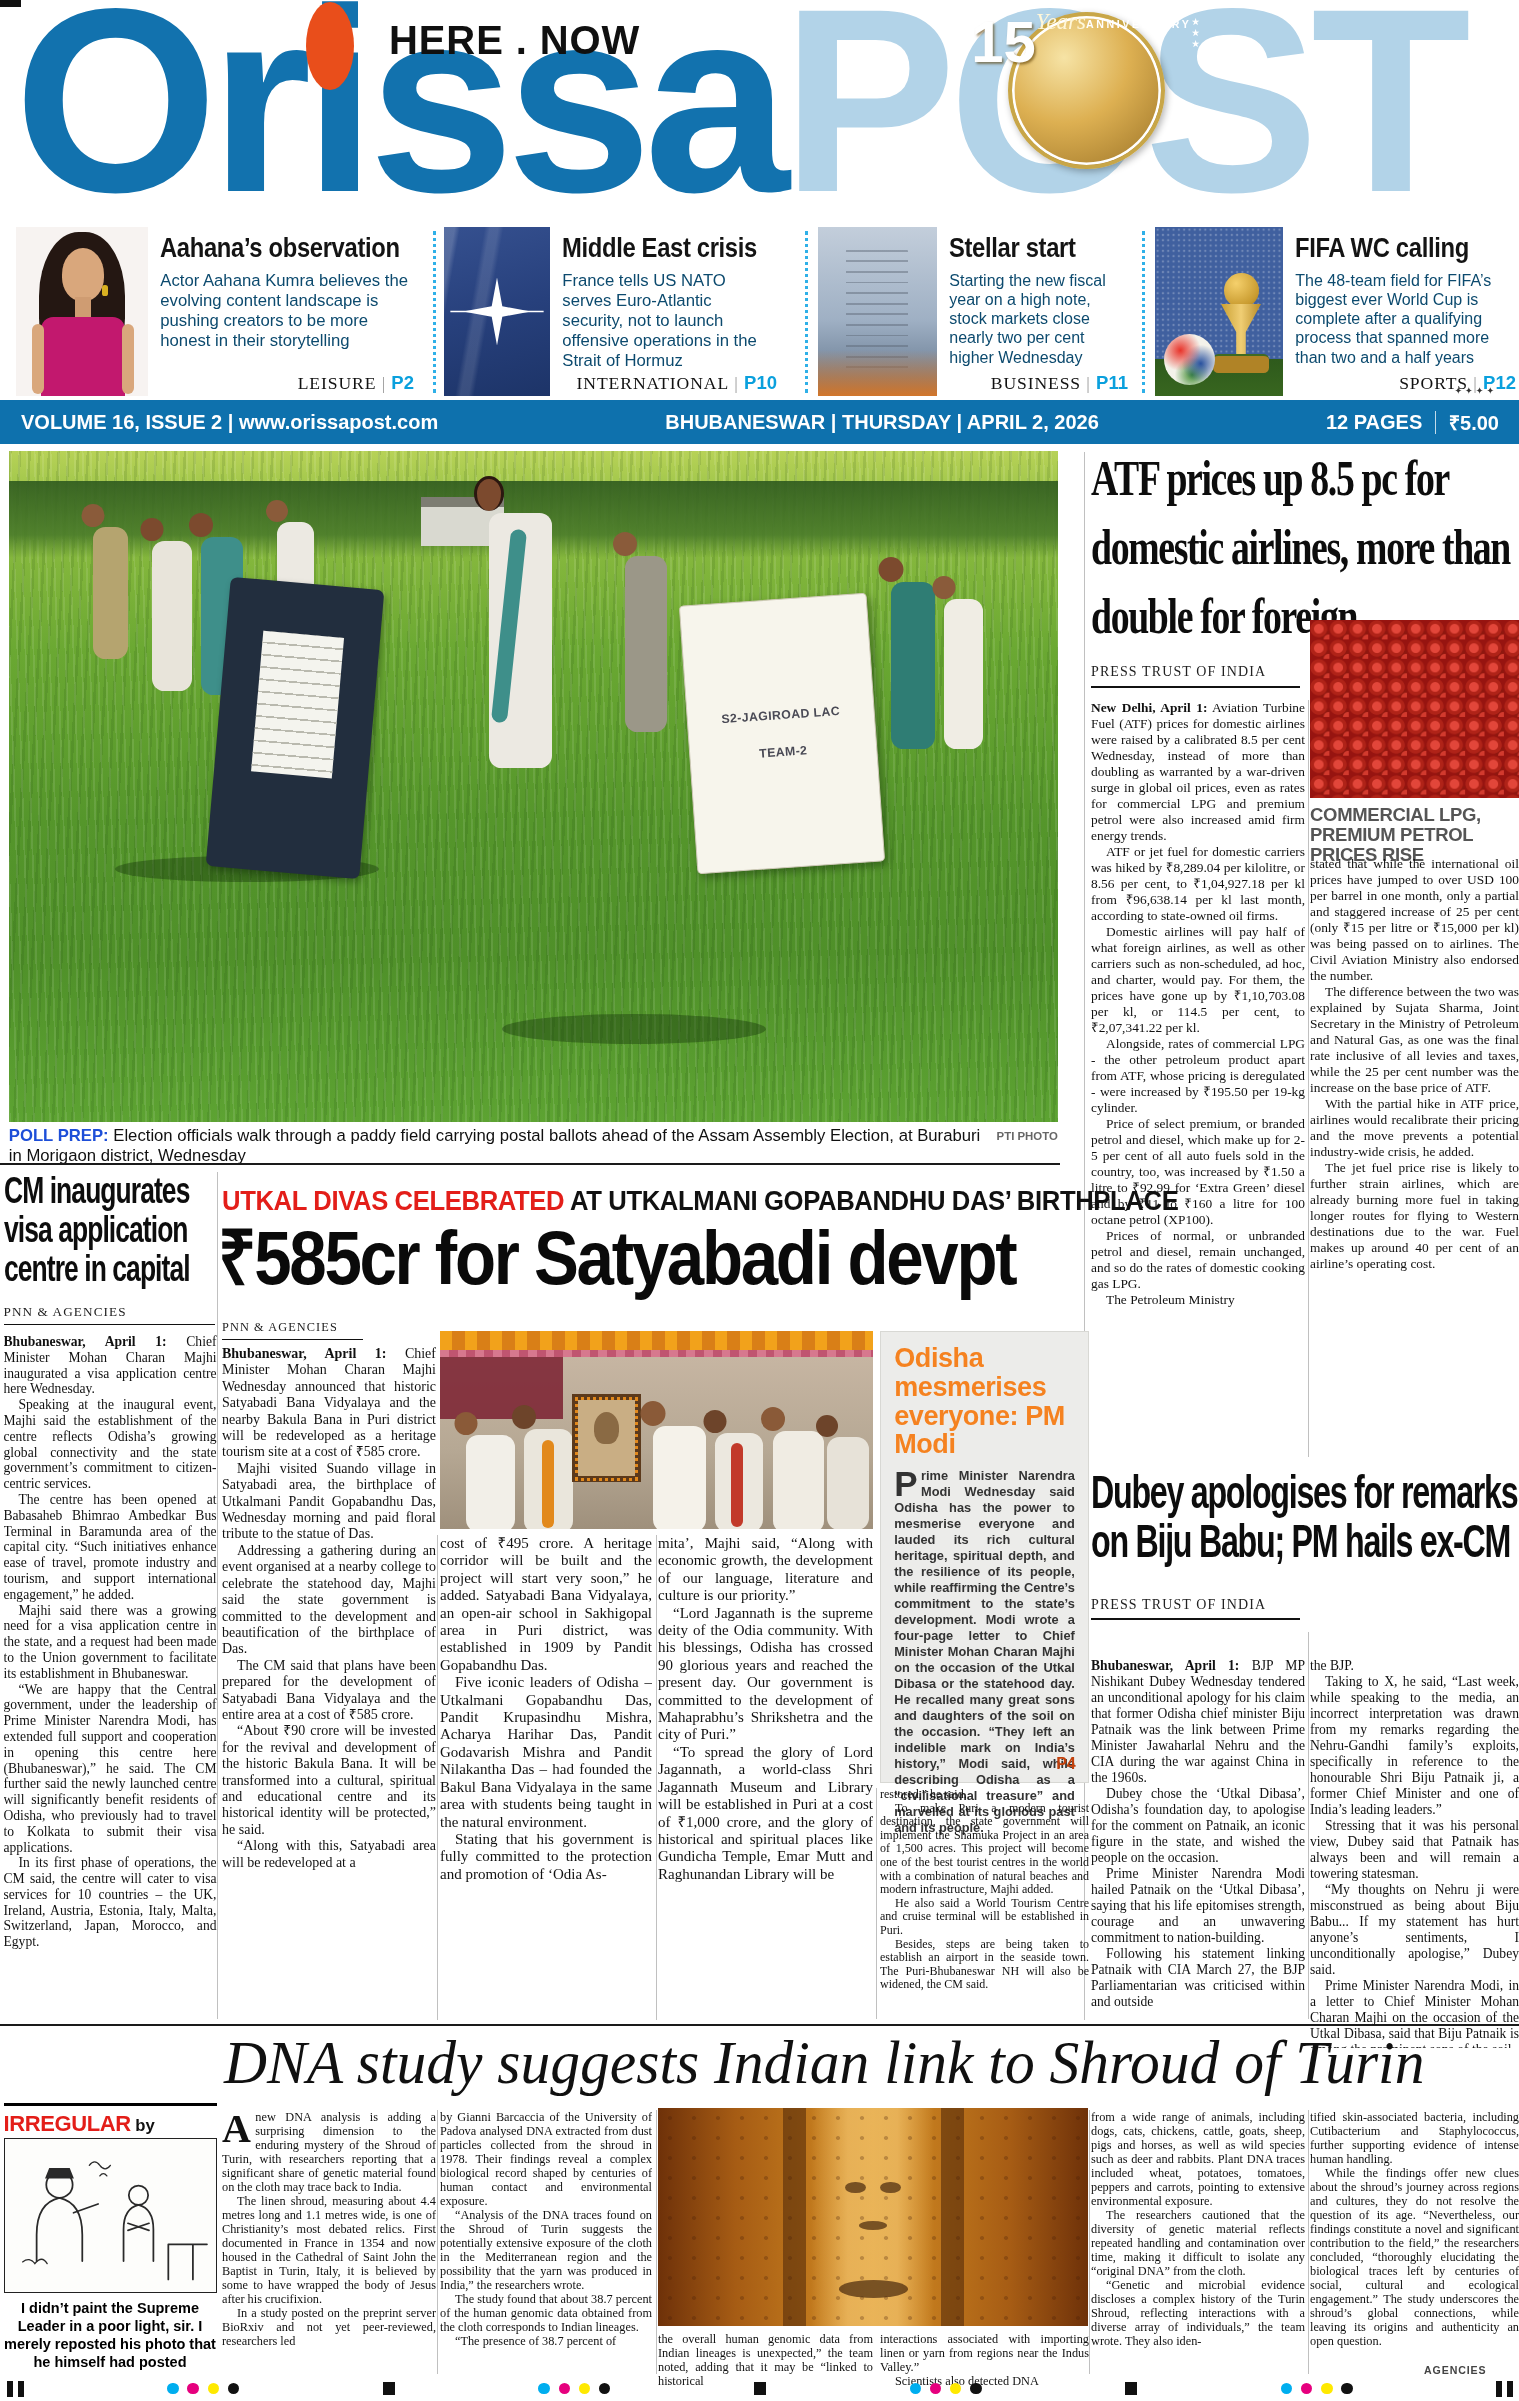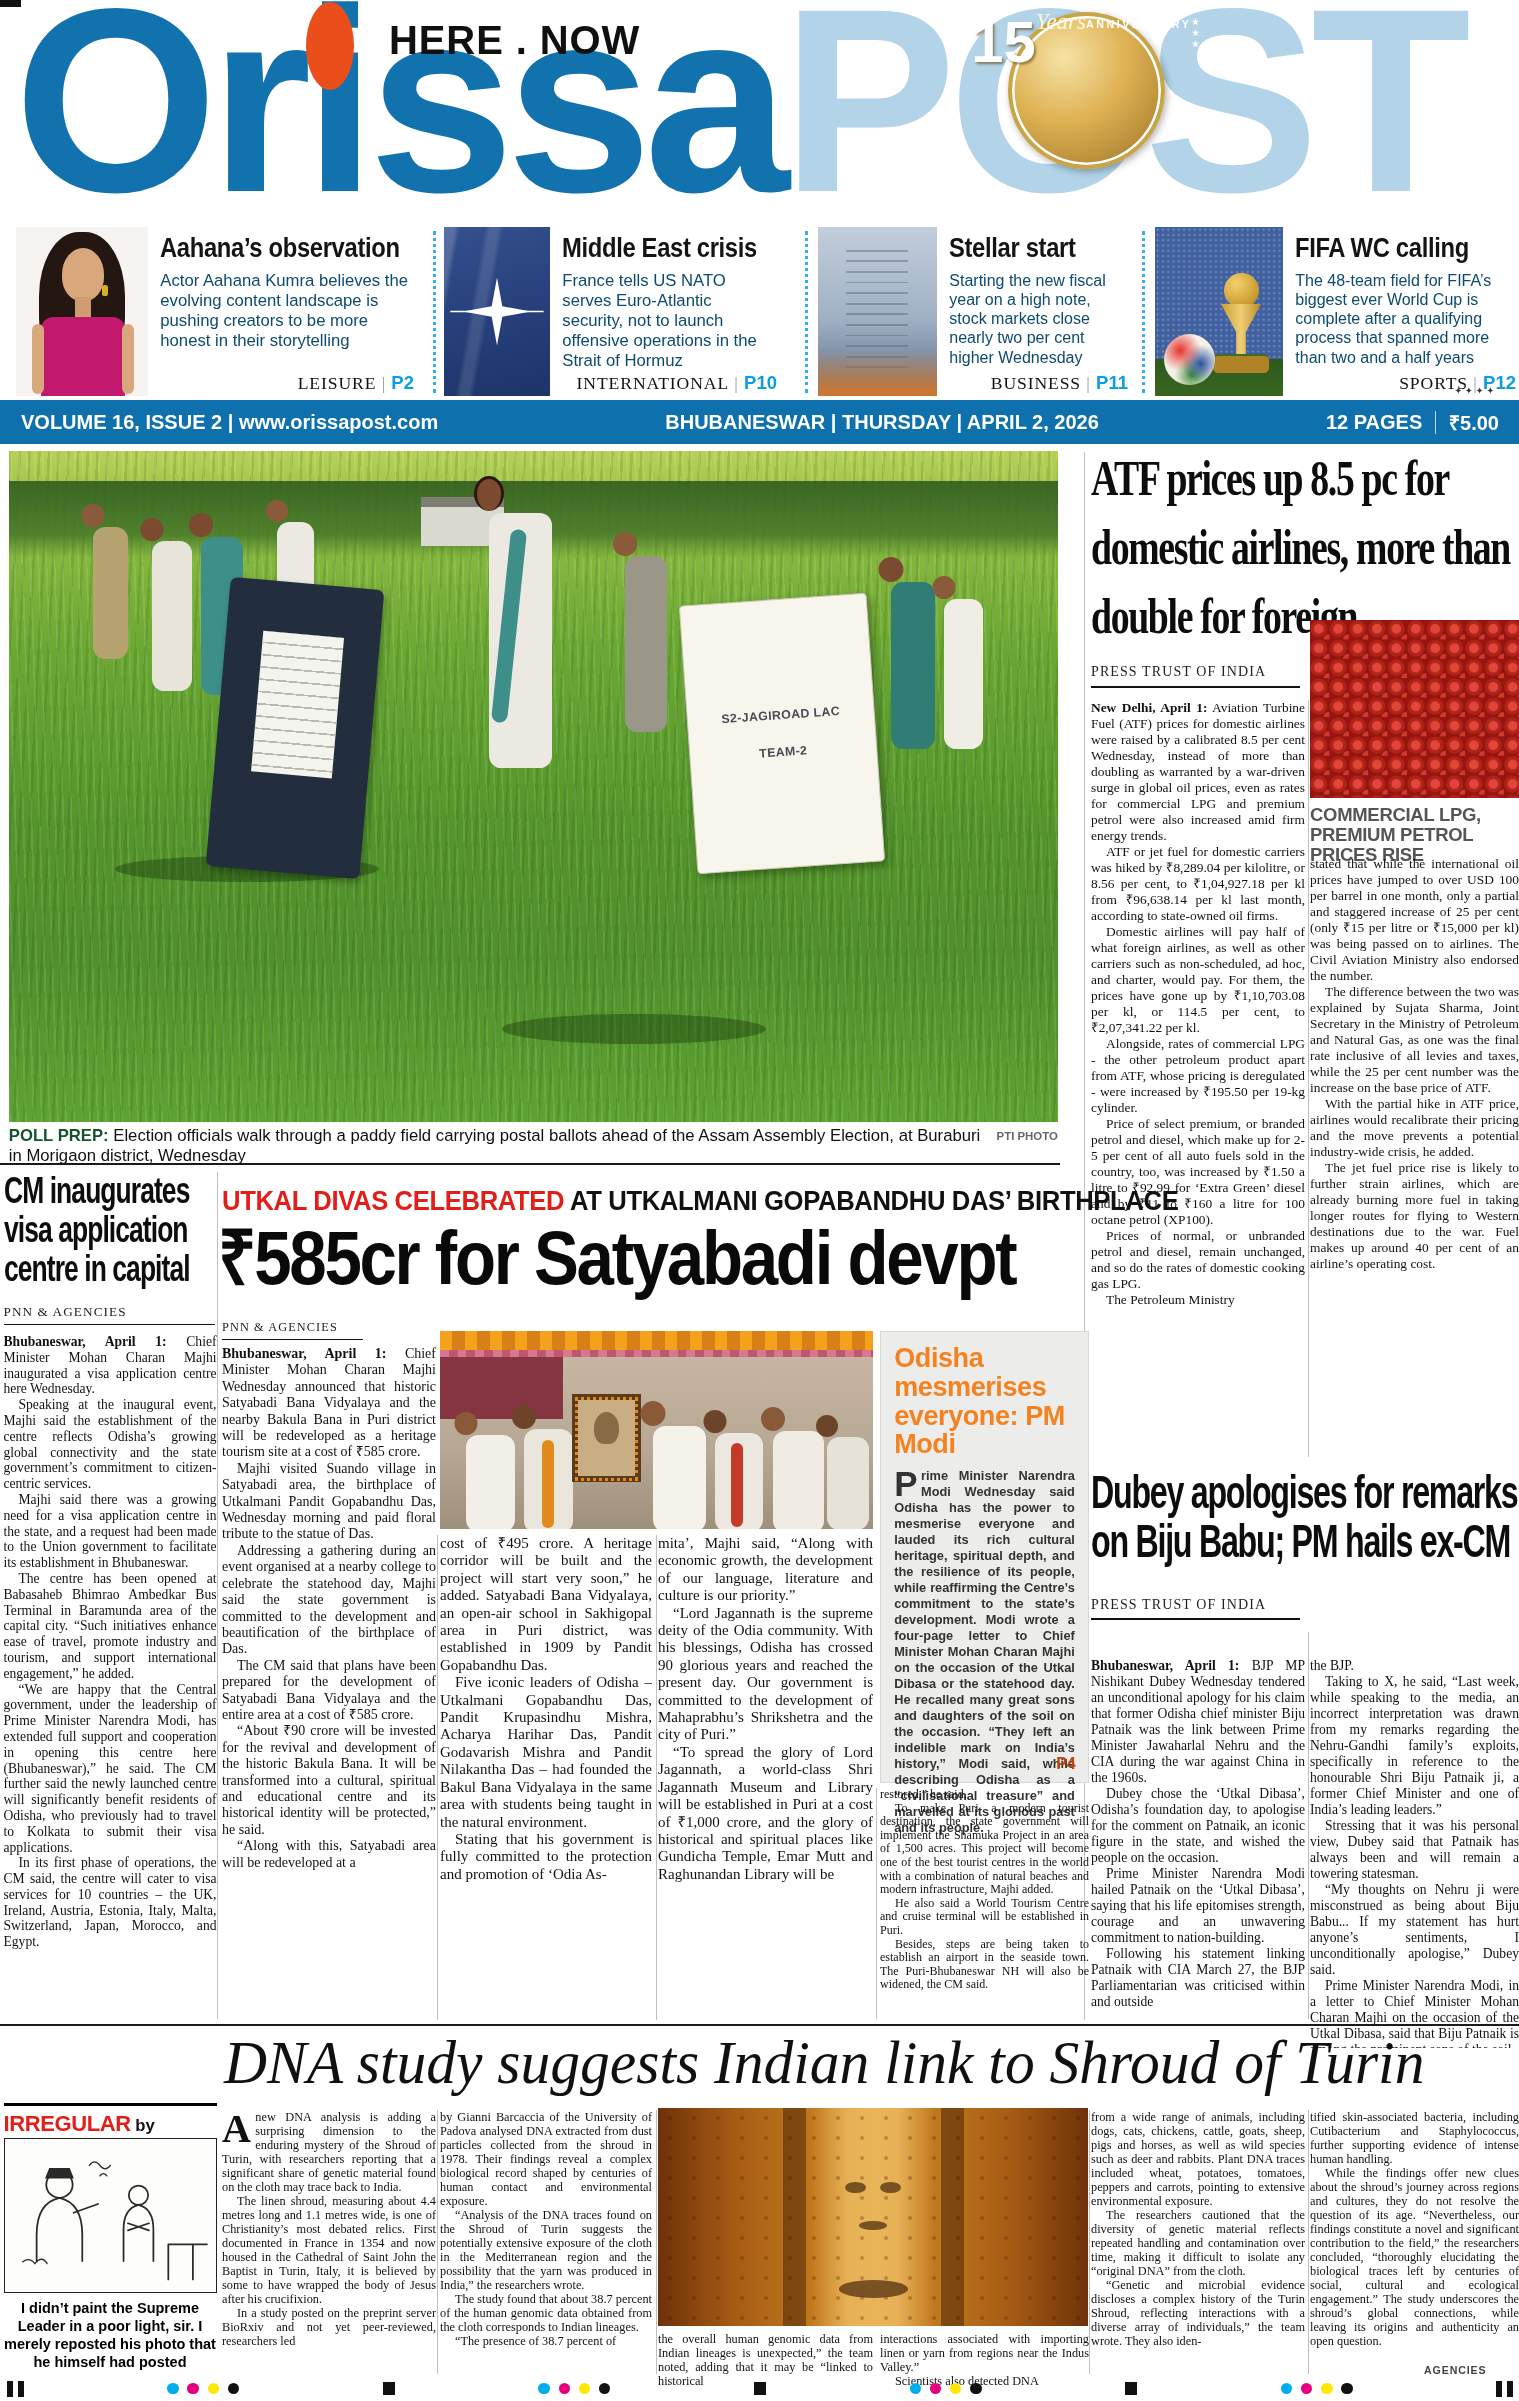--- a/index.html
+++ b/index.html
@@ -54,21 +54,21 @@
   .fig .head { position:absolute; left:50%; transform:translateX(-50%); top:0; border-radius:50%; }
   .fig .torso { position:absolute; left:0; top:0; border-radius:12.3px; }
   .board { left:209px; top:132px; width:154px; height:290px; background:#222e3e; border-radius:7px; transform:rotate(5deg); box-shadow:2.6px 3.5px 7px rgba(0,20,0,.35); }
   .board .paper { position:absolute; left:37px; top:51px; width:81px; height:141px; background:#f4f4ee;
                   background-image:repeating-linear-gradient(180deg, rgba(0,0,0,0) 0 10.6px, #b9b9ae 10.6px 12.3px); }
   .ballotbox { left:679px; top:148px; width:188px; height:269px; background:#f7f5ec; border:1.8px solid #cfc9b8; border-radius:4.4px;
                transform:rotate(-4deg); box-shadow:3.5px 4.4px 8px rgba(0,20,0,.35); display:flex; flex-direction:column; align-items:center; justify-content:center; gap:23px; }
   .ballotbox .bx { font-size:12.3px; font-weight:bold; color:#4a4a55; letter-spacing:0.4px; }
   .shadow { position:absolute; background:rgba(20,50,10,.4); border-radius:50%; }
   .photocap { left:8.8px; top:1126px; width:1049px; font-size:16.7px; color:#101010; }
-  .photocap .lbl { color:#14532d; font-weight:bold; }
+  .photocap .lbl { color:#1d4ed8; font-weight:bold; }
   .photocap .crd { float:right; color:#666; font-size:11.4px; font-weight:bold; padding-top:3.5px; }
 
   
   .hrule { background:#1a1a1a; }
   .vrule { background:#c0c0c0; width:0.9px; }
 
   
   .art-body { font-family:"Liberation Serif", serif; text-align:justify; color:#111; overflow:hidden; }
   .art-body p { margin:0; text-indent:15px; }
   .art-body p.noind { text-indent:0; }
@@ -350,22 +350,22 @@
       <p>The difference between the two was explained by Sujata Sharma, Joint Secretary in the Ministry of Petroleum and Natural Gas, as one was the final rate inclusive of all levies and taxes, while the 25 per cent number was the increase on the base price of ATF.</p>
       <p>With the partial hike in ATF price, airlines would recalibrate their pricing and the move prevents a potential industry-wide crisis, he added.</p>
       <p>The jet fuel price rise is likely to further strain airlines, which are already burning more fuel in taking longer routes for flying to Western destinations due to the war. Fuel makes up around 40 per cent of an airline’s operating cost.</p>
     </div>
 
   <div class="abs sans-head" style="left:3.5px; top:1172px; width:299px; font-size:37px; line-height:1.05; letter-spacing:-1.3px; transform:scaleX(.715); transform-origin:left top;">CM inaugurates visa application centre in capital</div>
   <div class="abs byline" style="left:3.5px; top:1304px; width:211px; font-size:13.2px; border-bottom:1.8px solid #111; padding-bottom:4.4px;">PNN &amp; AGENCIES</div>
   <div class="abs art-body cm-body" style="left:3.5px; top:1334px; width:213px; height:686px;">
     <p class="noind"><b class="dl">Bhubaneswar, April 1:</b><span> Chief Minister Mohan Charan Majhi inaugurated a visa application centre here Wednesday.</span></p>
   <p>Speaking at the inaugural event, Majhi said the establishment of the centre reflects Odisha’s growing global connectivity and the state government’s commitment to citizen-centric services.</p>
+      <p>The centre has been opened at Babasaheb Bhimrao Ambedkar Bus Terminal in Baramunda area of the capital city. “Such initiatives enhance ease of travel, promote industry and tourism, and support international engagement,” he added.</p>
       <p>Majhi said there was a growing need for a visa application centre in the state, and a request had been made to the Union government to facilitate its establishment in Bhubaneswar.</p>
-      <p>The centre has been opened at Babasaheb Bhimrao Ambedkar Bus Terminal in Baramunda area of the capital city. “Such initiatives enhance ease of travel, promote industry and tourism, and support international engagement,” he added.</p>
       <p>“We are happy that the Central government, under the leadership of Prime Minister Narendra Modi, has extended full support and cooperation in opening this centre here (Bhubaneswar),” he said. The CM further said the newly launched centre will significantly benefit residents of Odisha, who previously had to travel to Kolkata to submit their visa applications.</p>
       <p>In its first phase of operations, the CM said, the centre will cater to visa services for 10 countries – the UK, Ireland, Austria, Estonia, Italy, Malta, Switzerland, Japan, Morocco, and Egypt.</p>
     </div>
 
   <div class="abs kicker"><span class="red">UTKAL DIVAS CELEBRATED</span><span class="blk"> AT UTKALMANI GOPABANDHU DAS’ BIRTHPLACE</span></div>
   <div class="abs sat-head">₹585cr for Satyabadi devpt</div>
   <div class="abs byline" style="left:222px; top:1320px; width:141px; font-size:12.3px; border-bottom:1.8px solid #111; padding-bottom:3.5px;">PNN &amp; AGENCIES</div>
   <div class="abs art-body sat-col1" style="left:222px; top:1346px; width:214px; height:676px;">
     <p class="noind"><b class="dl">Bhubaneswar, April 1:</b><span> Chief Minister Mohan Charan Majhi Wednesday announced that historic Satyabadi Bana Vidyalaya and the nearby Bakula Bana in Puri district will be redeveloped as a heritage tourism site at a cost of ₹585 crore.</span></p>
   <p>Majhi visited Suando village in Satyabadi area, the birthplace of Utkalmani Pandit Gopabandhu Das, Wednesday morning and paid floral tribute to the statue of Das.</p>

